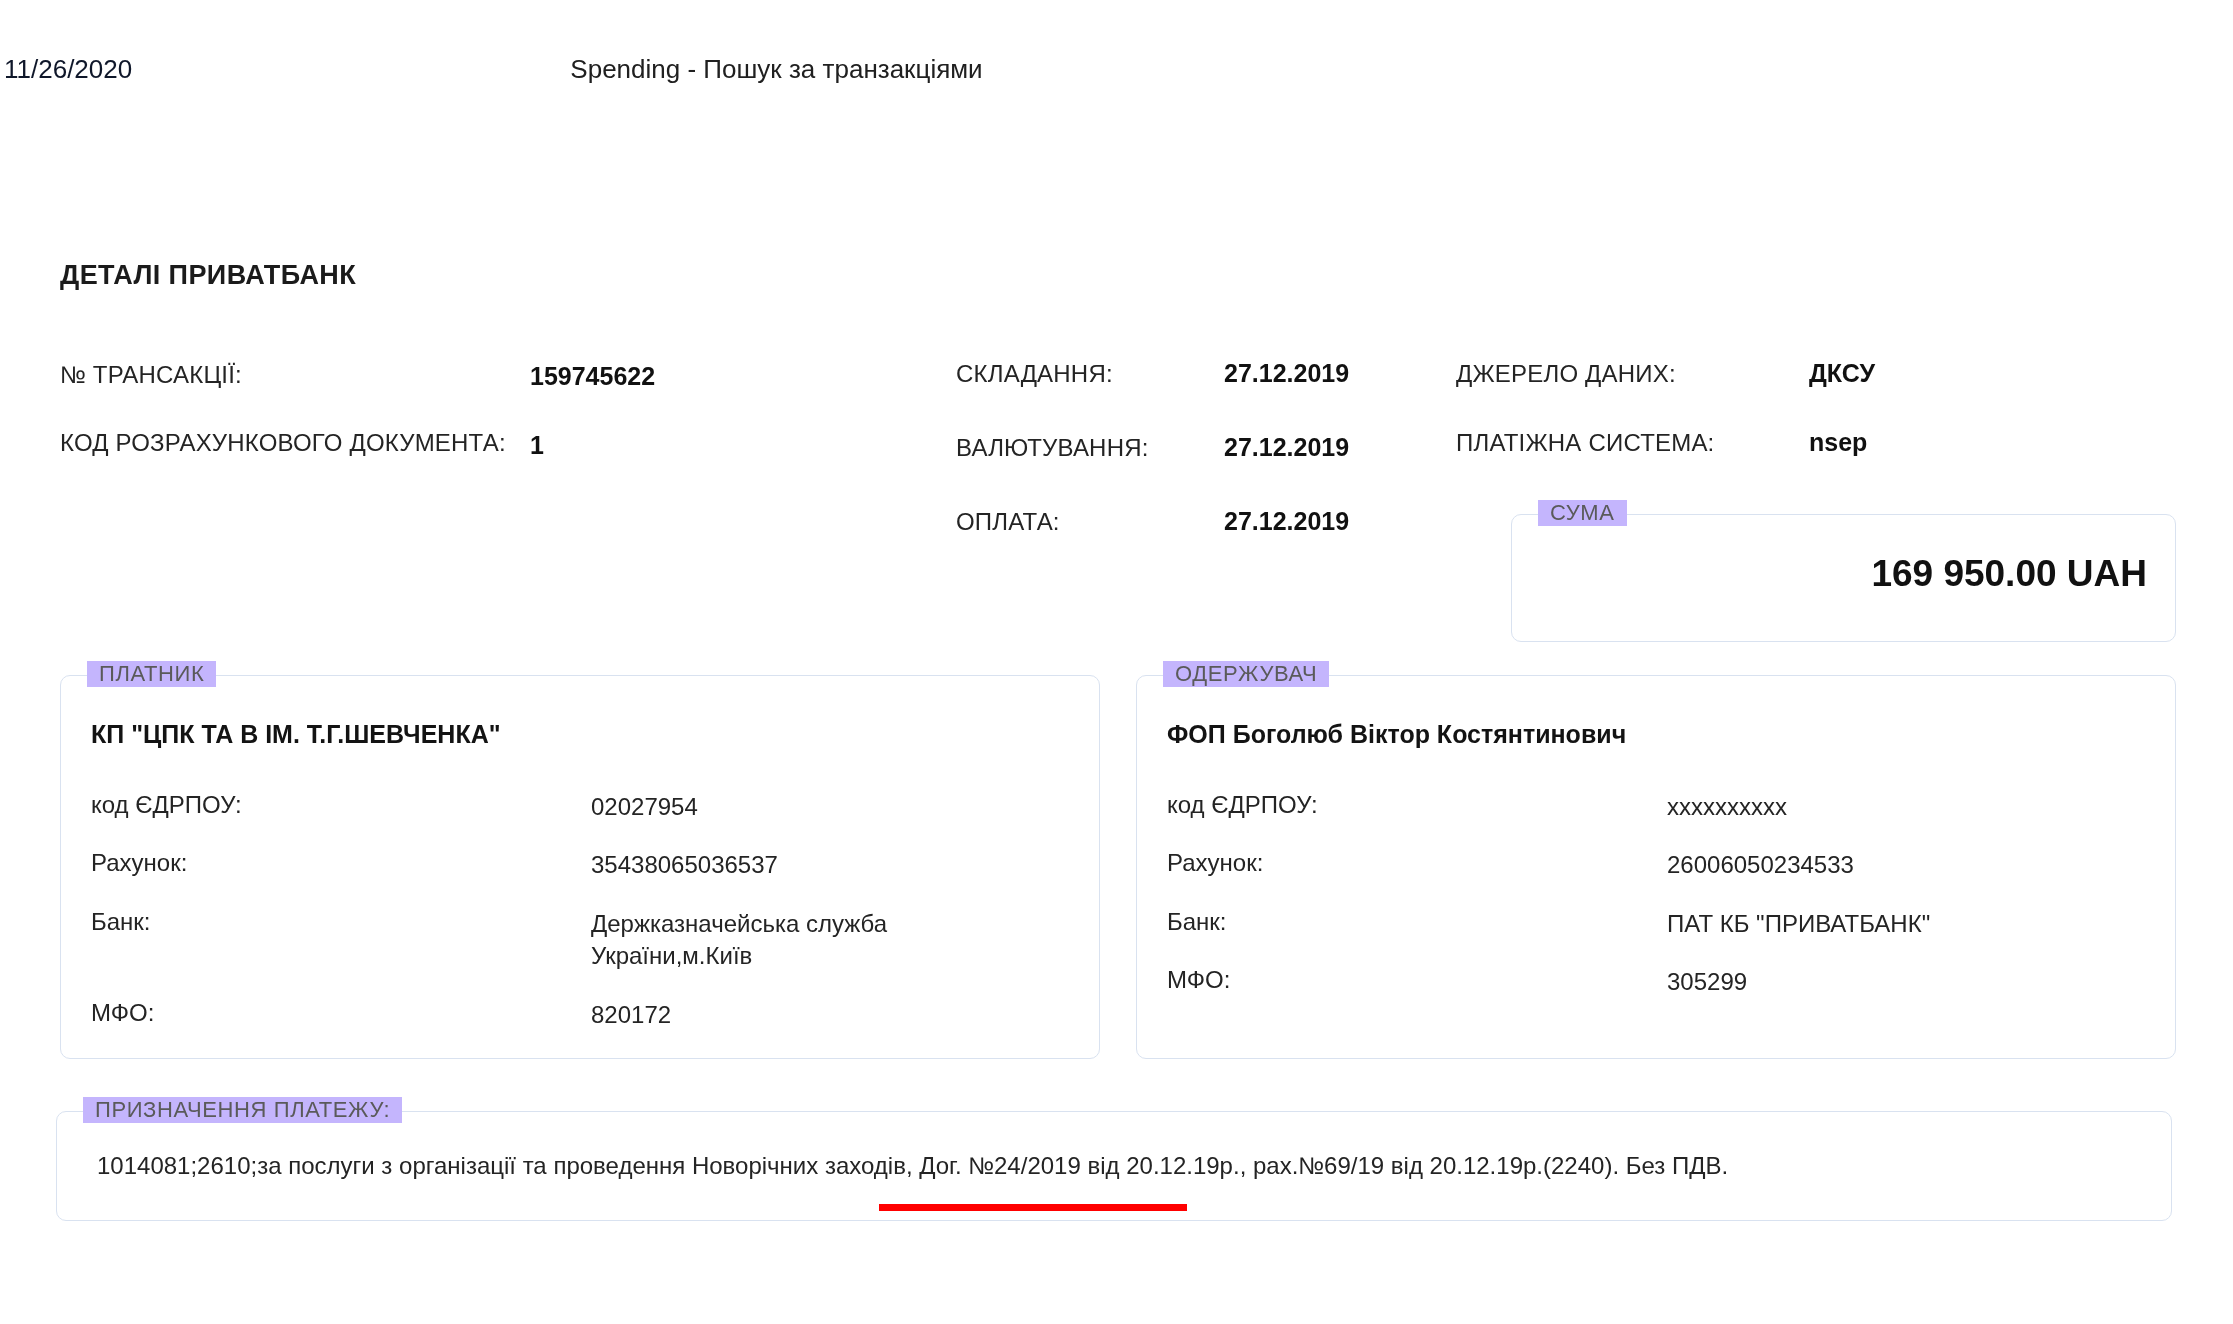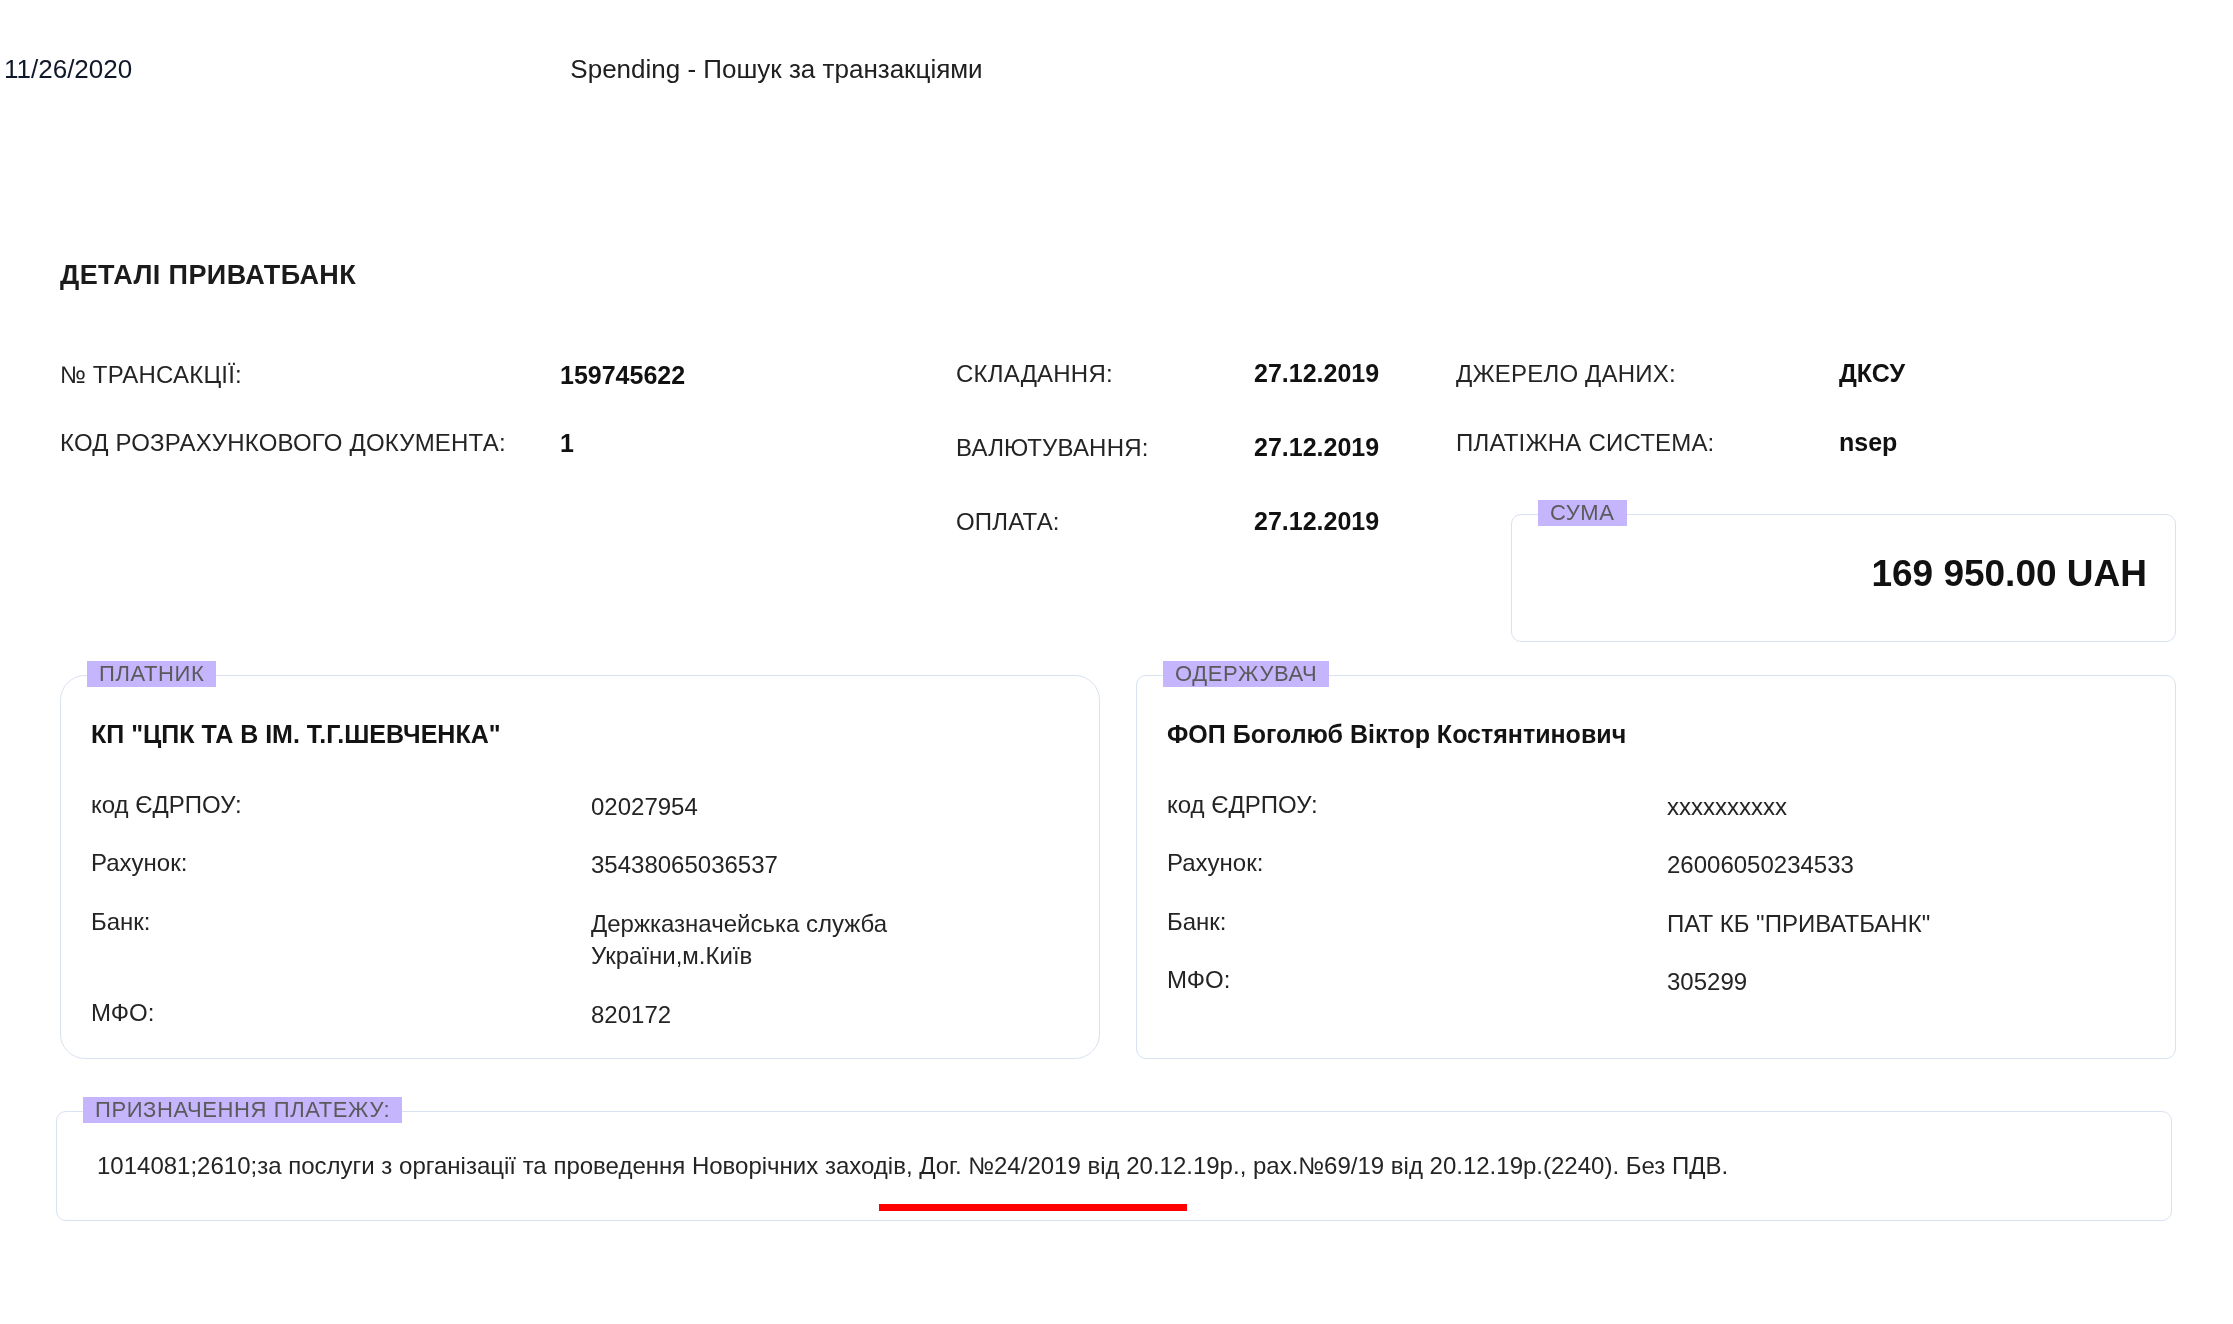--- a/index.html
+++ b/index.html
@@ -63,23 +63,22 @@
   .info-grid {
     position: relative;
     height: 250px;
   }
   .col1 { position: absolute; left: 4px; top: 0; width: 880px; }
   .col2 { position: absolute; left: 900px; top: 0; width: 450px; }
   .col3 { position: absolute; left: 1400px; top: 0; width: 700px; }
 
   .row {
     display: flex;
-    align-items: center;
+    align-items: flex-end;
     margin-bottom: 32px;
-    gap: 30px;
   }
   .lbl {
     font-size: 24px;
     color: #242424;
     letter-spacing: .2px;
   }
   .val {
     font-size: 25px;
     font-weight: bold;
     color: #111;
@@ -134,21 +133,21 @@
     position: relative;
     margin-top: 66px;
     height: 400px;
   }
   .party {
     position: absolute;
     top: 0;
     width: 1040px;
     height: 384px;
   }
-  .party.left { left: 4px; border-radius: 25px; }
+  .party.left { left: 4px; }
   .party.right { left: 1080px; }
 
   .party-name {
     position: absolute;
     left: 30px;
     top: 44px;
     font-size: 25px;
     font-weight: bold;
     color: #131313;
   }

